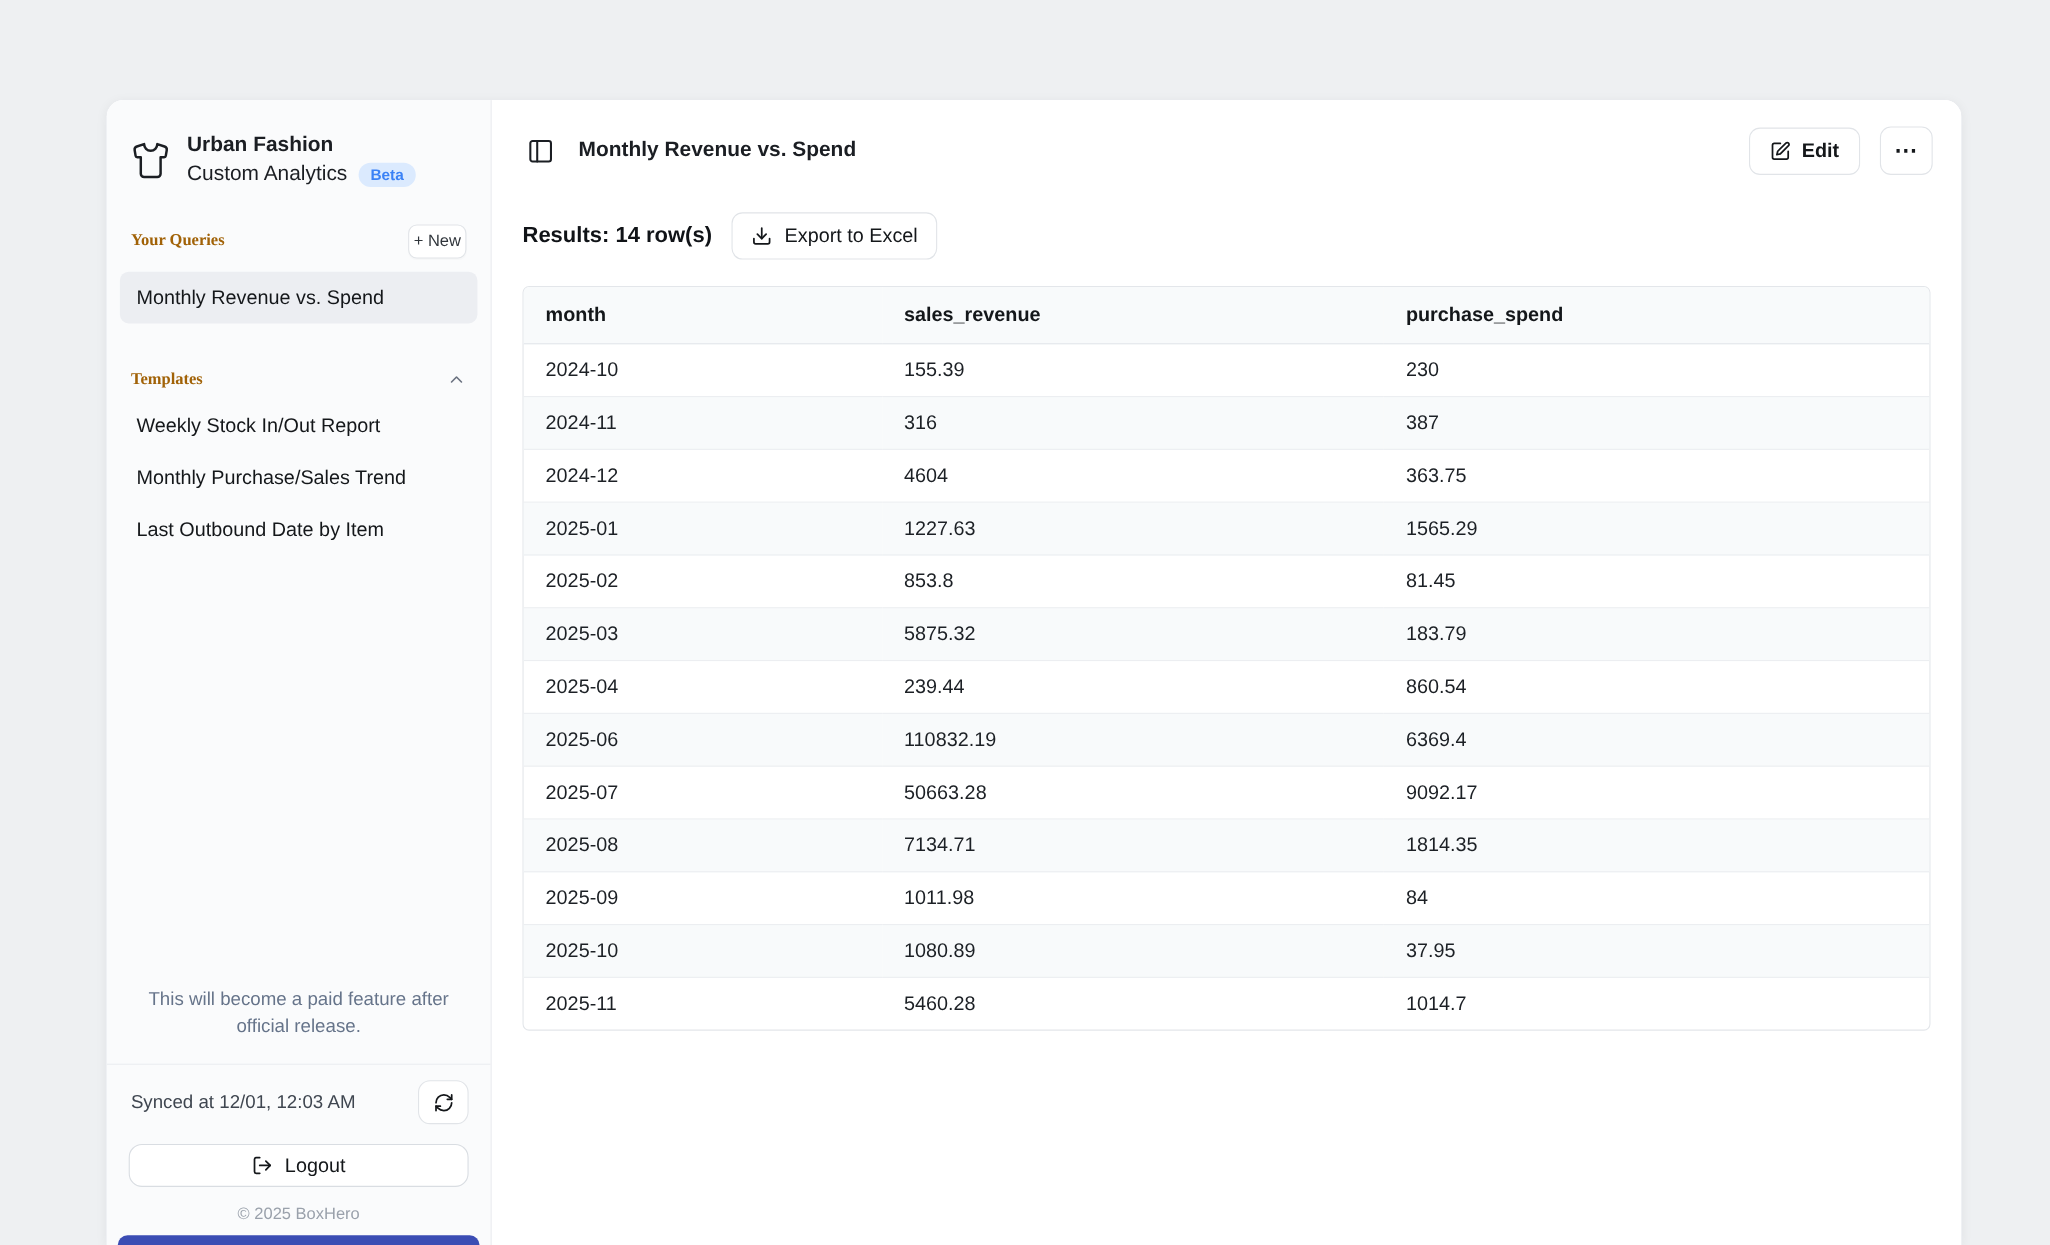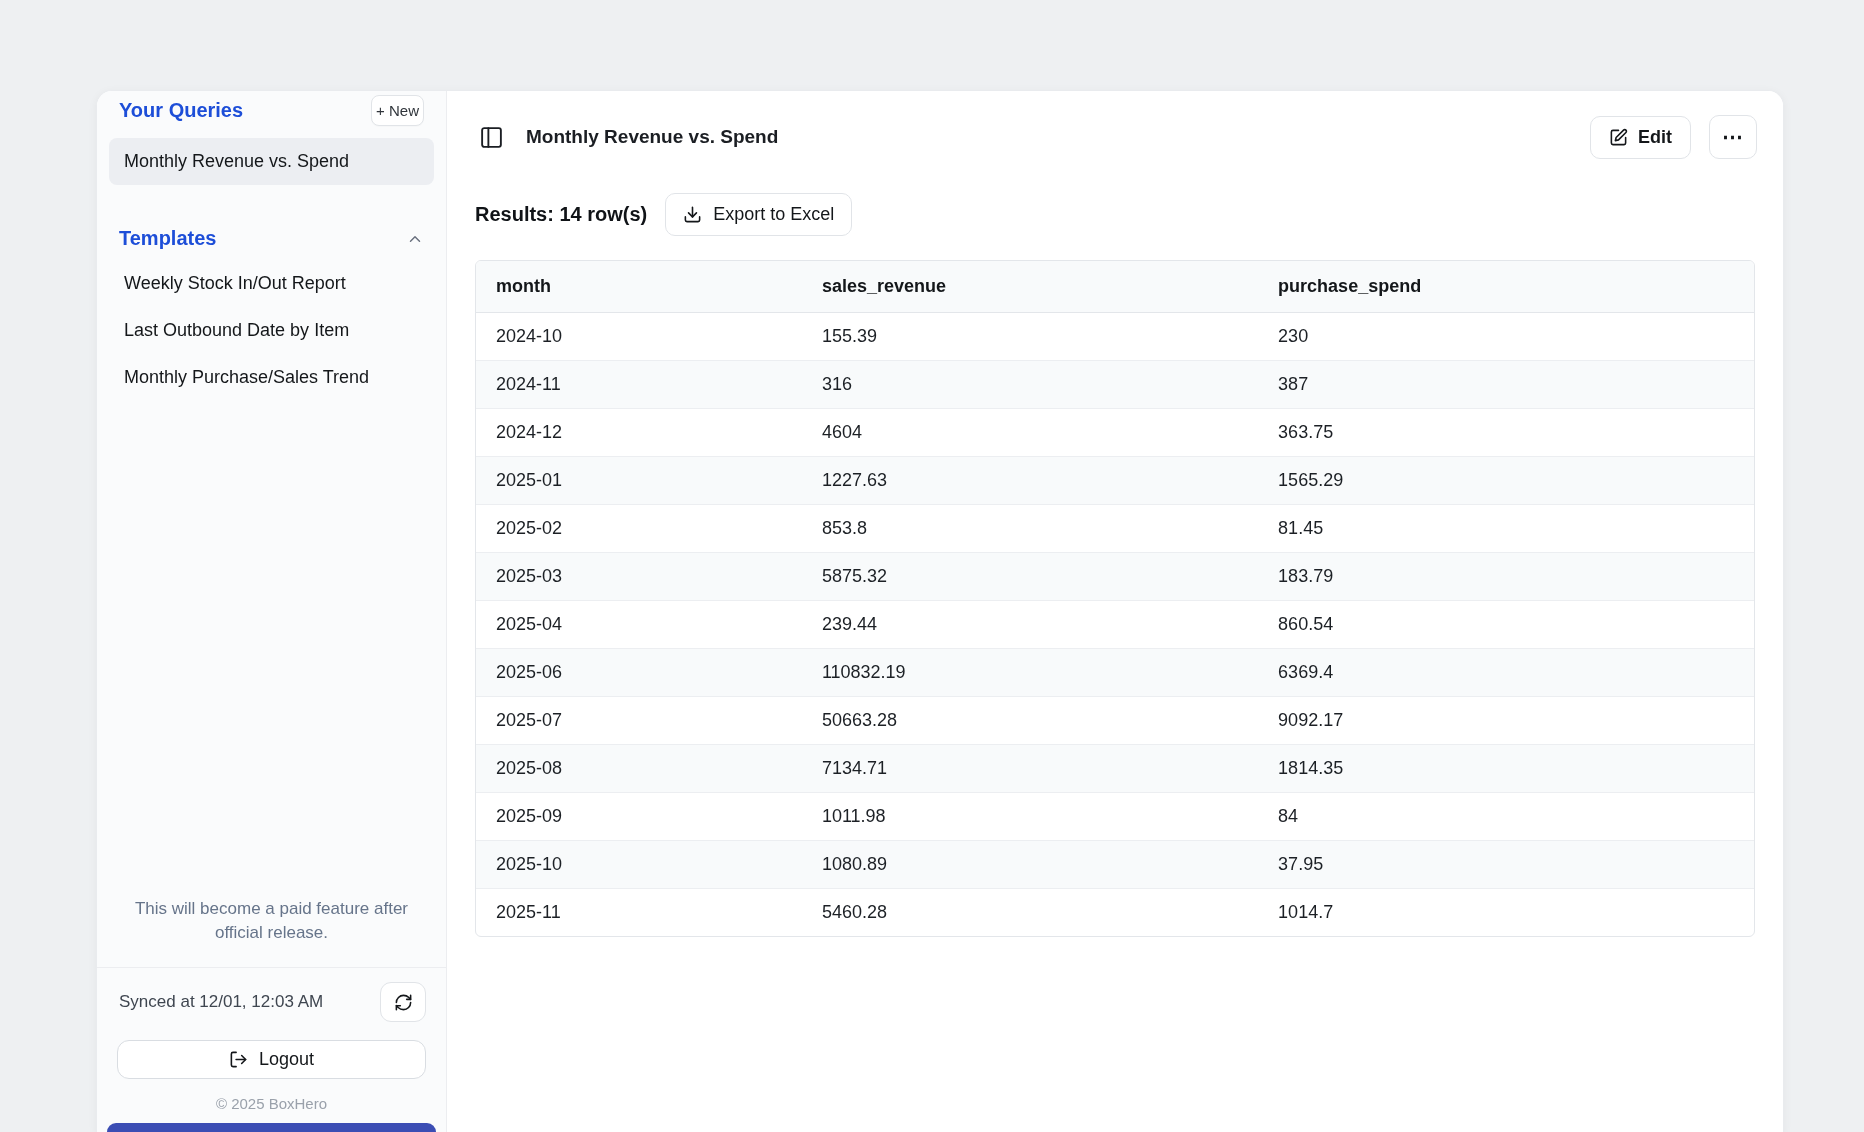--- a/index.html
+++ b/index.html
@@ -35,21 +35,21 @@
   .sb-header { display: flex; align-items: center; gap: 15px; padding: 30px 22px 30px; }
   .logo-wrap { color: #1b1e23; }
   .app-name { font-size: 19px; font-weight: 700; margin-bottom: 5px; }
   .app-sub-row { display: flex; align-items: center; gap: 10px; font-size: 19px; color: #1b1e23; }
   .beta-badge {
     background: #dbeafe; color: #3b82f6;
     font-size: 14px; font-weight: 600;
     padding: 3px 11px; border-radius: 999px;
   }
   .section-row { display: flex; align-items: center; justify-content: space-between; padding: 4px 22px 10px; }
-  .section-title { font-size: 20px; font-weight: 700; color: #1d4ed8; }
+  .section-title { font-size: 15px; font-weight: 700; color: #a16207; font-family: Liberation Serif, serif; }
   .new-btn {
     background: #fff; border: 1px solid #e1e4e8; border-radius: 8px;
     padding: 6px 4px; font-size: 15px; font-weight: 500; color: #30353b;
     font-family: inherit; cursor: pointer; box-shadow: 0 1px 1px rgba(0,0,0,0.02);
   }
   .query-item {
     margin: 2px 12px; padding: 13px 15px; border-radius: 8px;
     font-size: 18px; color: #14171a; cursor: pointer;
   }
   .query-item.selected { background: #eceef2; }
@@ -126,40 +126,54 @@
   .results-table tbody tr:nth-child(even) { background: #f8fafb; }
   .results-table tbody tr + tr td { border-top: 1px solid #eceef1; }
 </style>
 </head>
 <body>
 
 <div class="app-window">
 
   <aside class="sidebar">
 
+    <div class="sb-header">
+      <span class="logo-wrap">
+        <svg class="icon" width="36" height="36" viewBox="0 0 24 24" style="stroke-width:1.5">
+          <path d="M20.38 3.46 16 2a4 4 0 0 1-8 0L3.62 3.46a2 2 0 0 0-1.34 2.23l.58 3.47a1 1 0 0 0 .99.84H6v10a2 2 0 0 0 2 2h8a2 2 0 0 0 2-2V10h2.15a1 1 0 0 0 .99-.84l.58-3.47a2 2 0 0 0-1.34-2.23z"></path>
+        </svg>
+      </span>
+      <div>
+        <div class="app-name">Urban Fashion</div>
+        <div class="app-sub-row">
+          <span>Custom Analytics</span>
+          <span class="beta-badge">Beta</span>
+        </div>
+      </div>
+    </div>
 
     <div class="section-row">
       <span class="section-title">Your Queries</span>
       <button class="new-btn">+ New</button>
     </div>
 
     <div class="query-item selected">Monthly Revenue vs. Spend</div>
 
     <div class="section-row templates-row">
       <span class="section-title">Templates</span>
       <span class="chev">
         <svg class="icon" width="18" height="18" viewBox="0 0 24 24">
             <polyline points="18 15 12 9 6 15"></polyline>
           </svg>
       </span>
     </div>
 
     <div class="tpl-item">Weekly Stock In/Out Report</div>
+    <div class="tpl-item">Monthly Purchase/Sales Trend</div>
     <div class="tpl-item">Last Outbound Date by Item</div>
-    <div class="tpl-item">Monthly Purchase/Sales Trend</div>
 
     <div class="sb-spacer"></div>
 
     <p class="note">This will become a paid feature after official release.</p>
 
     <div class="sync-row">
       <span class="sync-text">Synced at 12/01, 12:03 AM</span>
       <button class="refresh-btn">
         <span>
           <svg class="icon" width="19" height="19" viewBox="0 0 24 24">

